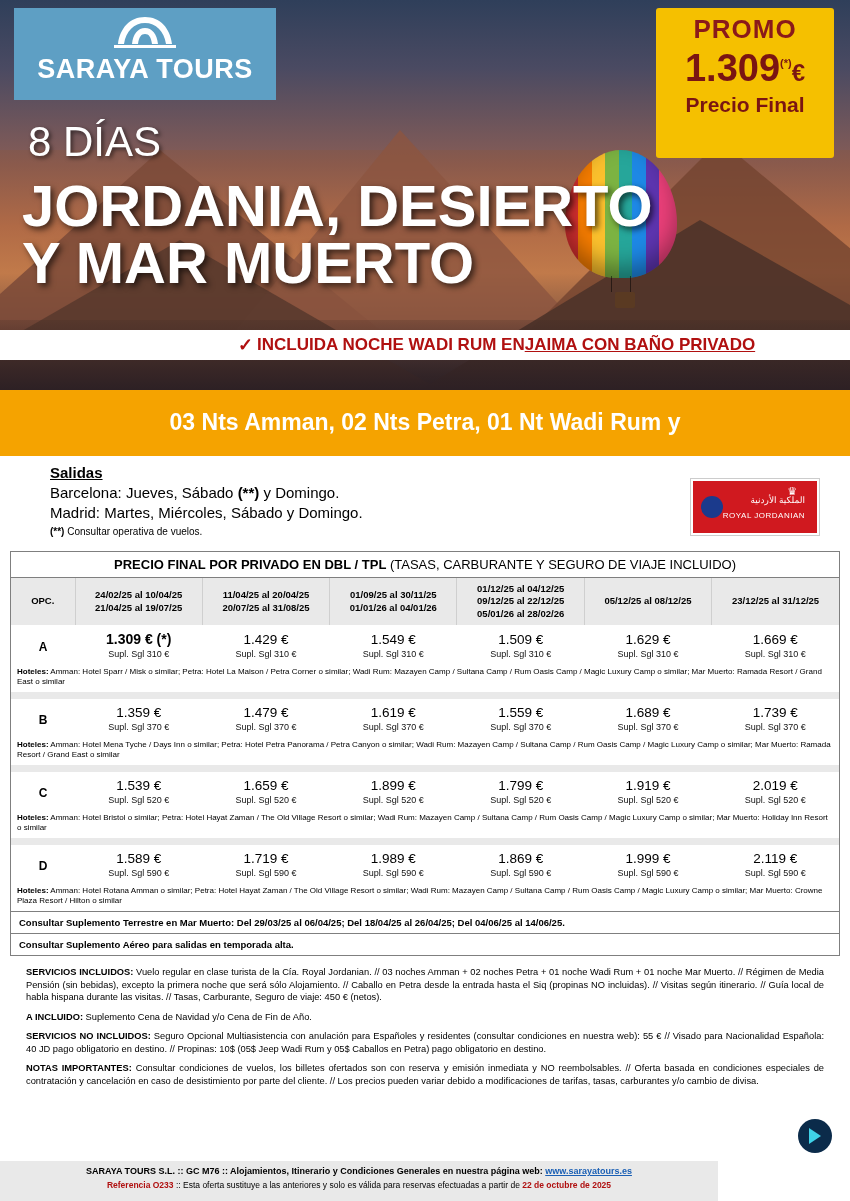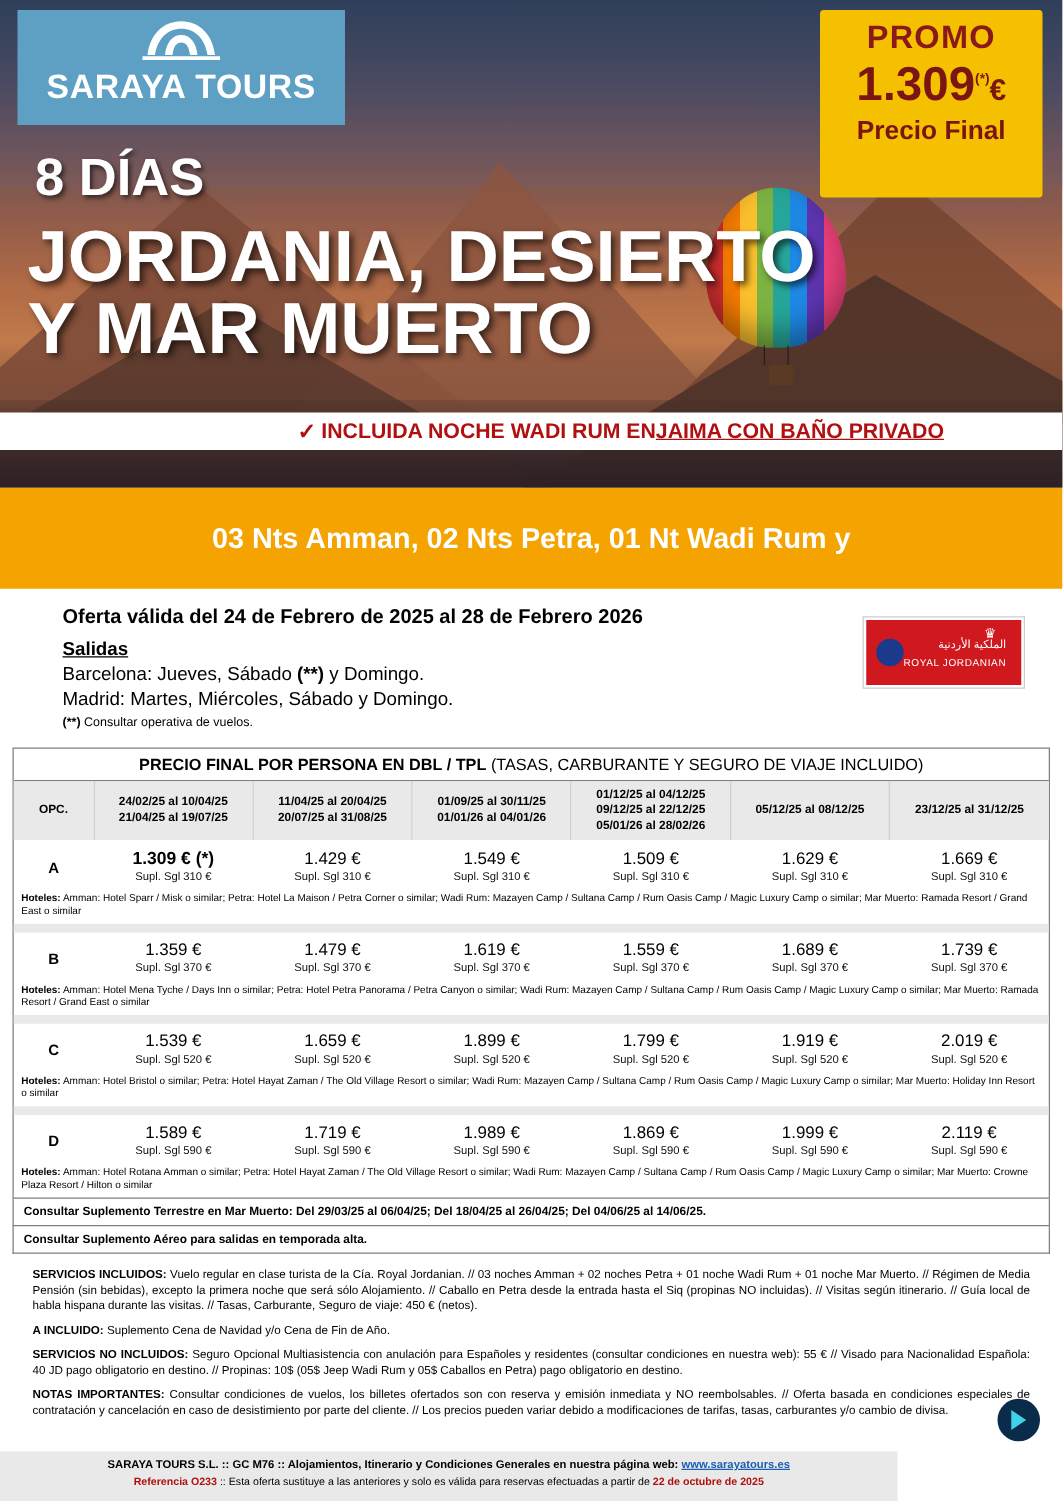--- a/index.html
+++ b/index.html
@@ -80,41 +80,41 @@
     position:absolute; right:16px; top:8px; width:178px; height:150px;
     background:#f5c000; border-radius:3px; text-align:center; padding-top:6px;
   }
   .promo-title { color:#8a1a1a; font-size:26px; font-weight:bold; letter-spacing:1px; }
   .promo-price { color:#7a1512; font-size:38px; font-weight:bold; line-height:1; margin-top:4px; }
   .promo-price .cur { font-size:24px; }
   .promo-star { font-size:11px; vertical-align:super; color:#7a1512; }
   .promo-final { color:#7a1512; font-size:21px; font-weight:bold; margin-top:6px; }
 
   .hero-days {
-    position:absolute; left:28px; top:118px; color:#fff; font-size:42px; font-weight:bold;
+    position:absolute; left:28px; top:118px; color:#fff; font-size:42px; font-weight:normal;
     text-shadow: 2px 2px 4px rgba(0,0,0,.6);
     text-align: center;
   }
   .hero-title {
     position:absolute; left:22px; top:178px; width:740px; color:#fff;
     font-size:58px; font-weight:bold; line-height:.98;
     text-shadow: 3px 3px 6px rgba(0,0,0,.65);
   }
 
   .ribbon-white {
     position:absolute; left:0; bottom:30px; width:850px; height:30px;
     background:#ffffff; display:flex; align-items:center; padding-left:238px;
     font-size:17px; font-weight:bold; color:#b01010;
   }
   .ribbon-white .check { color:#b01010; margin-right:4px; font-size:18px; }
   .ribbon-white u { text-decoration:underline; }
 
   
   .band {
-    width:850px; height:81px; background:#f5a300; color:#fff;
+    width:850px; height:66px; background:#f5a300; color:#fff;
     display:flex; flex-direction:column; align-items:center; justify-content:center;
     font-size:23px; font-weight:bold; line-height:1.3;
   }
 
   
   .content { padding:8px 18px 0 22px; position:relative; }
   .offer-valid { font-size:16px; font-weight:bold; margin:6px 0 8px 28px; }
   .salidas-title { font-size:15px; font-weight:bold; text-decoration:underline; margin-left:28px; }
   .salida-line { font-size:15px; margin-left:28px; margin-top:3px; }
   .salida-note { font-size:10px; margin-left:28px; margin-top:5px; }
@@ -230,21 +230,20 @@
     <span>INCLUIDA NOCHE WADI RUM EN </span>
     <u>JAIMA CON BAÑO PRIVADO</u>
   </div>
 </div>
 
 <div class="band">
   <div>03 Nts Amman,  02 Nts Petra, 01 Nt Wadi Rum y</div>
 </div>
 
 <div class="content">
-  <div class="offer-valid">Oferta válida del 24 de Febrero de 2025 al 28 de Febrero 2026</div>
   <div class="salidas-title">Salidas</div>
   <div class="salida-line">
     <span>Barcelona: Jueves, Sábado </span><b>(**)</b><span> y Domingo.</span>
   </div>
   <div class="salida-line">Madrid: Martes, Miércoles, Sábado y Domingo.</div>
   <div class="salida-note">
     <b>(**)</b><span> Consultar operativa de vuelos.</span>
   </div>
 
   <div class="rj-logo">
@@ -252,21 +251,21 @@
       <div class="rj-globe"></div>
       <div class="rj-crown">♛</div>
       <div class="rj-ar">الملكية الأردنية</div>
       <div class="rj-en">ROYAL JORDANIAN</div>
     </div>
   </div>
 </div>
 
 <div class="table-wrap">
   <div class="tbl-head">
-    <b>PRECIO FINAL POR PERSONA EN DBL / TPL</b><span class="reg"> (TASAS, CARBURANTE Y SEGURO DE VIAJE INCLUIDO)</span>
+    <b>PRECIO FINAL POR PRIVADO EN DBL / TPL</b><span class="reg"> (TASAS, CARBURANTE Y SEGURO DE VIAJE INCLUIDO)</span>
   </div>
   <table class="prices">
     <colgroup>
       <col class="opc-col">
         <col>
         <col>
         <col>
         <col>
         <col>
         <col>

